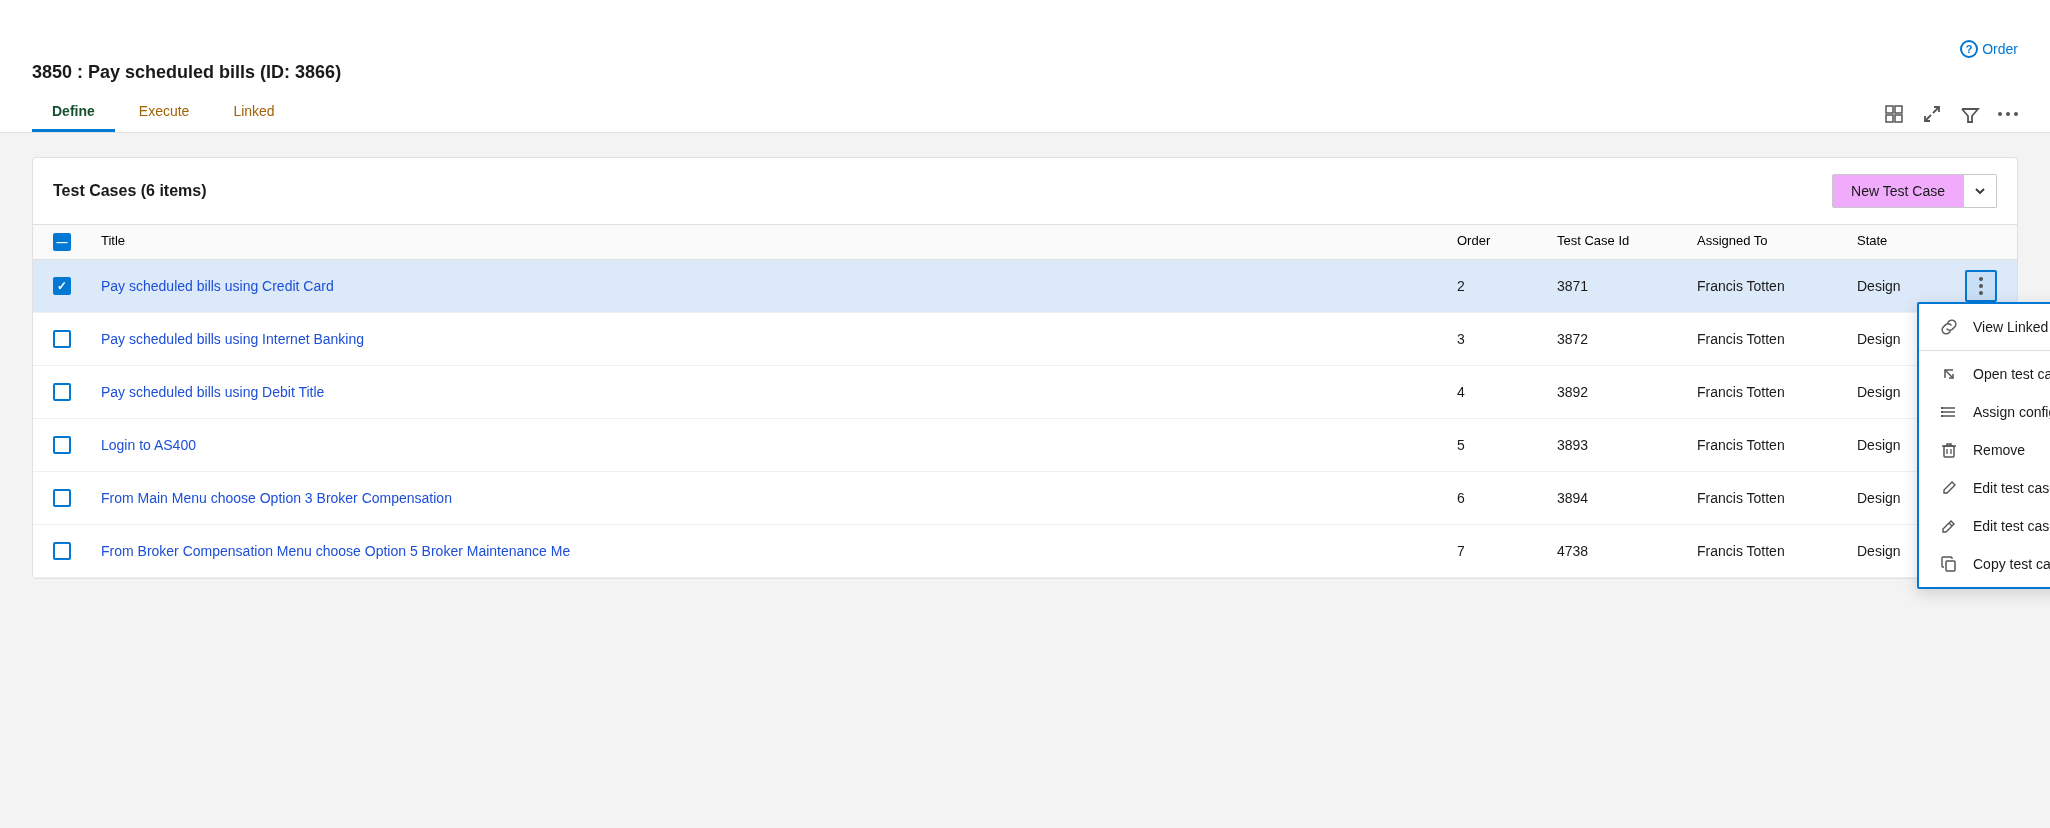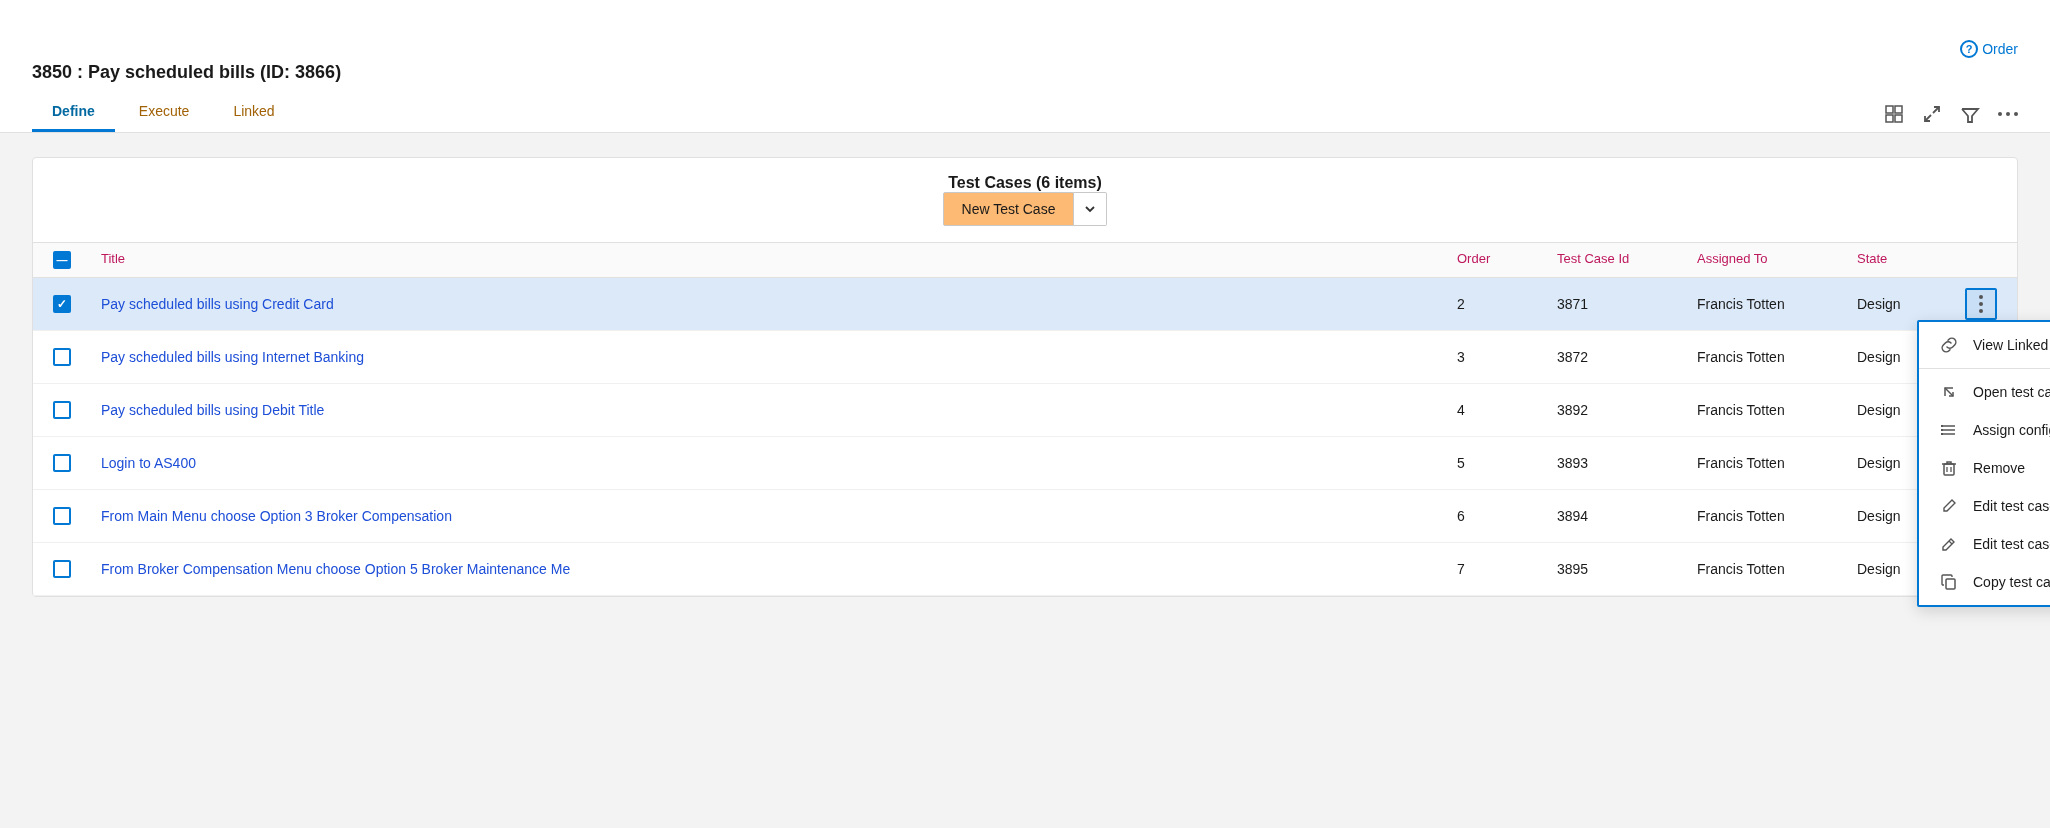--- a/index.html
+++ b/index.html
@@ -60,21 +60,21 @@
     }
     .tab {
       padding: 10px 20px;
       cursor: pointer;
       font-size: 14px;
       color: #a16207;
       border-bottom: 3px solid transparent;
       margin-right: 4px;
     }
     .tab.active {
-      color: #0369a1;
+      color: #14532d;
       border-bottom: 3px solid #0078d4;
       font-weight: 600;
     }
     .toolbar-icons {
       display: flex;
       align-items: center;
       gap: 18px;
       padding-bottom: 8px;
     }
     .toolbar-icon {
@@ -96,33 +96,32 @@
       border-radius: 4px;
       overflow: visible;
       position: relative;
     }
     .panel-header {
       display: flex;
       justify-content: space-between;
       align-items: center;
       padding: 16px 20px;
       border-bottom: 1px solid #e0e0e0;
-      flex-direction: column;
     }
     .panel-title {
       font-size: 16px;
       font-weight: 600;
       color: #1a1a1a;
     }
     .new-test-case-btn-group {
       display: flex;
       align-items: stretch;
     }
     .new-test-case-btn {
-      background: #fdba74;
+      background: #f0abfc;
       border: 1px solid #c8c8c8;
       padding: 8px 18px;
       font-size: 14px;
       cursor: pointer;
       border-radius: 2px 0 0 2px;
       color: #1a1a1a;
       font-weight: 500;
     }
     .new-test-case-dropdown {
       background: #fff;
@@ -136,21 +135,21 @@
     }
     .table-header {
       display: grid;
       grid-template-columns: 48px 1fr 100px 140px 160px 100px 40px;
       padding: 8px 20px;
       border-bottom: 1px solid #e0e0e0;
       background: #fafafa;
     }
     .col-header {
       font-size: 13px;
-      color: #be185d;
+      color: #000000;
       font-weight: 500;
     }
     .table-row {
       display: grid;
       grid-template-columns: 48px 1fr 100px 140px 160px 100px 40px;
       padding: 10px 20px;
       border-bottom: 1px solid #f0f0f0;
       align-items: center;
       position: relative;
     }
@@ -521,21 +520,21 @@
         </div>
       </div>
     </div>
 
     <div class="table-row">
       <div style="display:flex; align-items:center;">
         <div class="checkbox"></div>
       </div>
       <div class="cell-title">From Broker Compensation Menu choose Option 5 Broker Maintenance Me</div>
       <div class="cell-value">7</div>
-      <div class="cell-value">3895</div>
+      <div class="cell-value">4738</div>
       <div class="cell-value">Francis Totten</div>
       <div class="cell-value">Design</div>
       <div class="row-actions-cell">
         <div class="row-menu-btn">
           <div class="ellipsis-dots">
             <div class="dot"></div>
             <div class="dot"></div>
             <div class="dot"></div>
           </div>
         </div>

